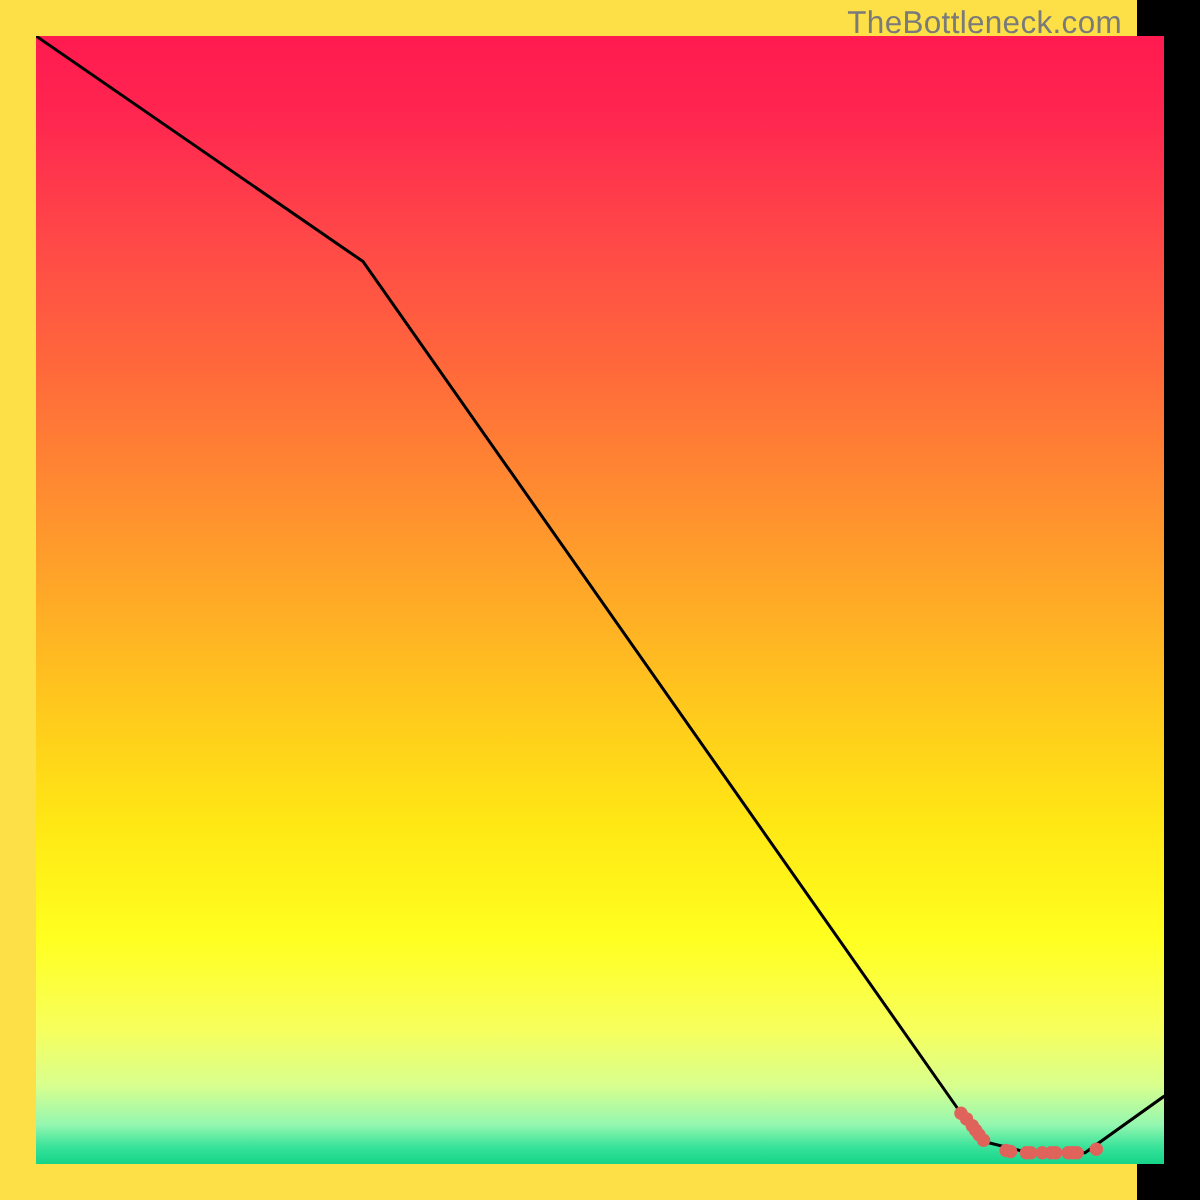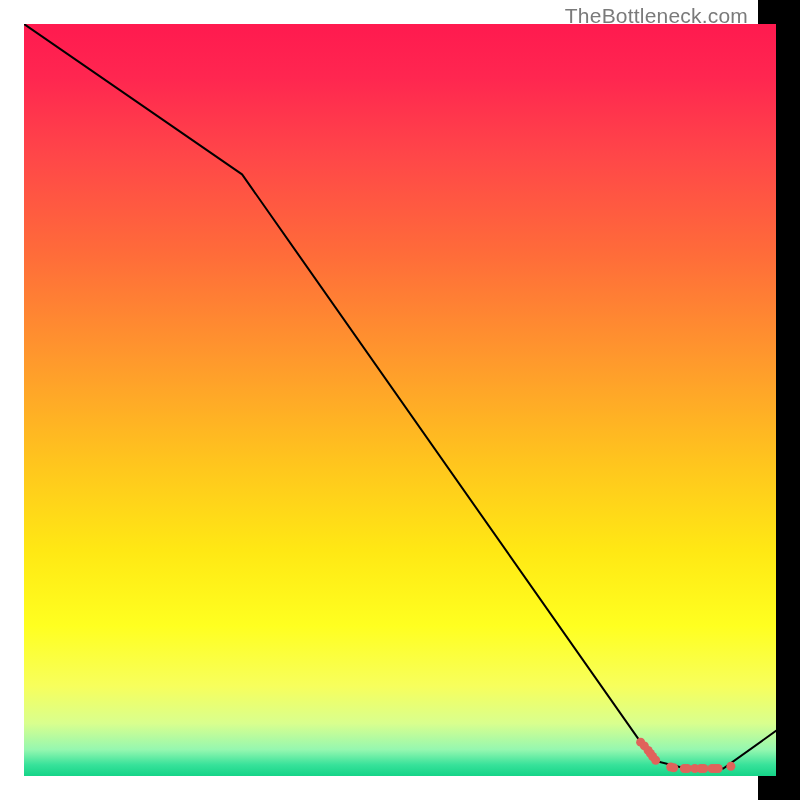--- a/index.html
+++ b/index.html
@@ -8,21 +8,21 @@
     width: 800px;
     height: 800px;
     background: #000;
     overflow: hidden;
     font-family: Arial, Helvetica, sans-serif;
   }
   .frame {
     position: relative;
     width: 758px;
     height: 800px;
-    background: #ffffff;
+    background: #fde047;
   }
   .plot-area {
     position: absolute;
     left: 24px;
     top: 24px;
     width: 752px;
     height: 752px;
   }
   .plot-area svg {
     display: block;

